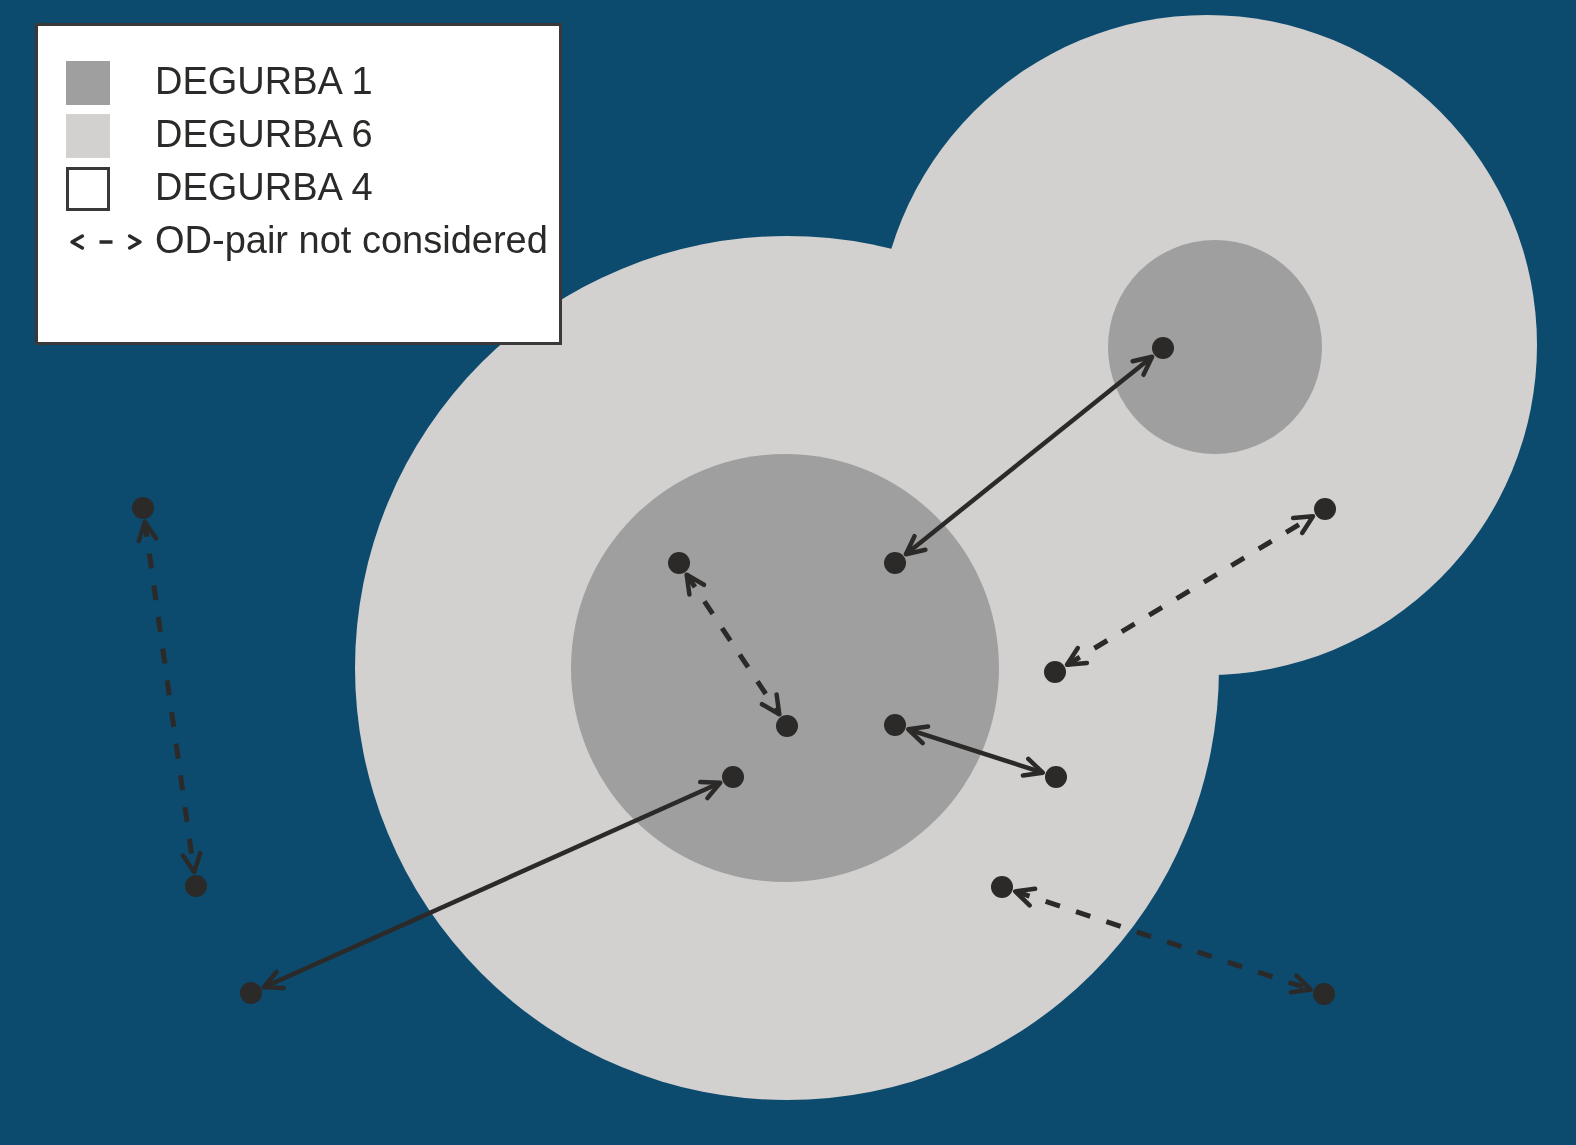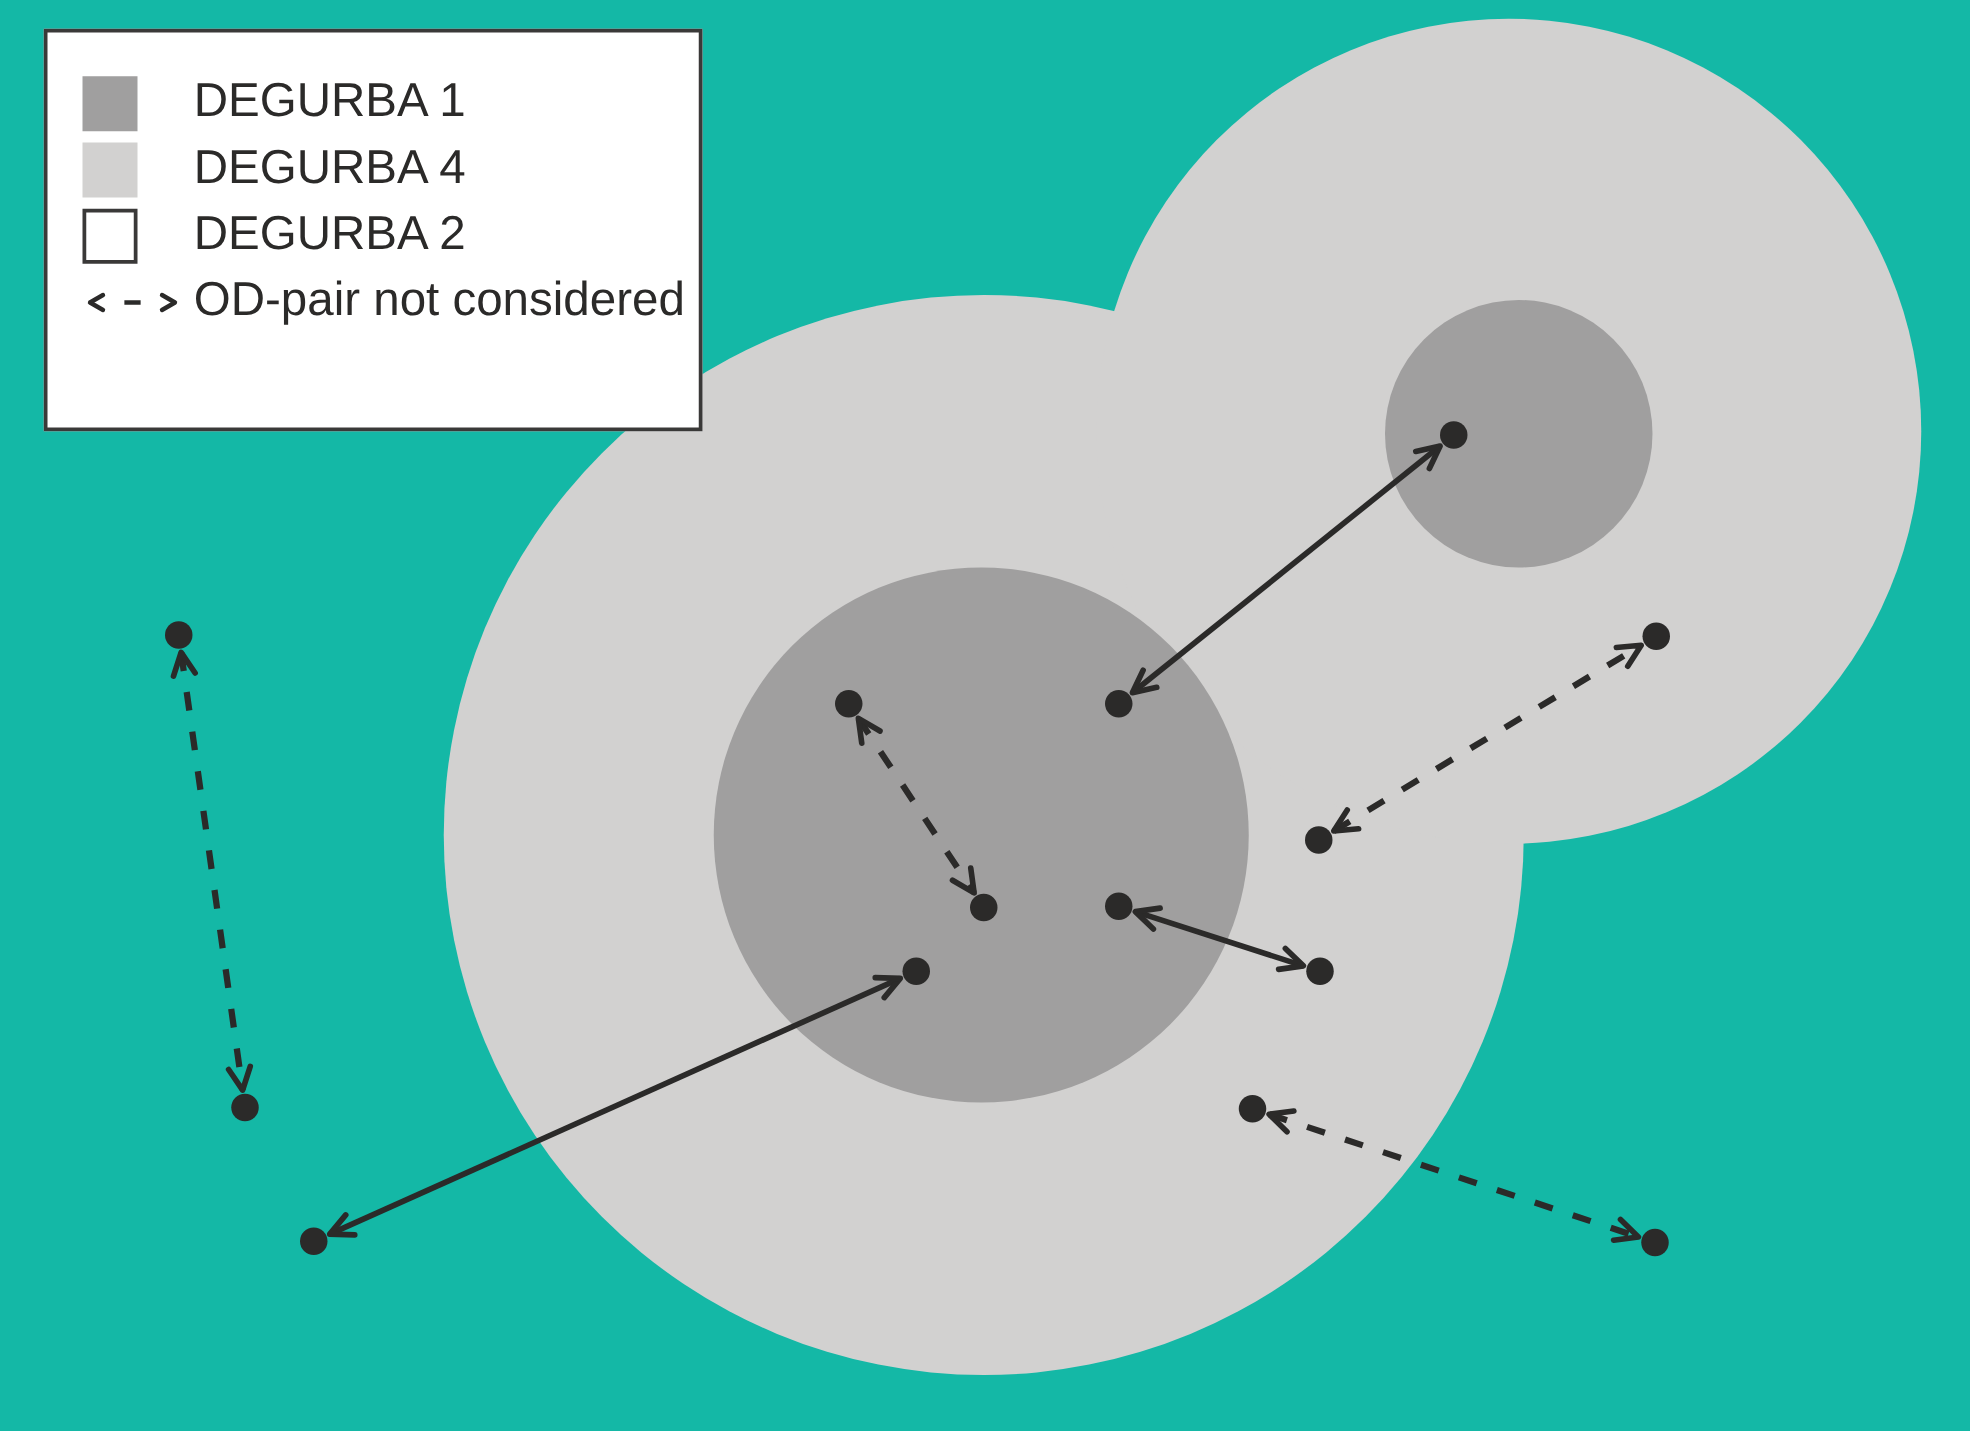--- a/index.html
+++ b/index.html
@@ -1,20 +1,20 @@
 <!DOCTYPE html>
 <html><head>
 <meta charset="utf-8">
 <style>
   html, body { margin: 0; padding: 0; background: #ffffff; }
   .stage {
     position: relative;
     width: 1576px;
     height: 1145px;
-    background: #14b8a6;
+    background: #0c4a6e;
     overflow: hidden;
     font-family: "Liberation Sans", sans-serif;
   }
   .diagram-svg {
     position: absolute;
     left: 0; top: 0;
     width: 1576px; height: 1145px;
     display: block;
   }
   .legend {
@@ -127,28 +127,28 @@
       <div class="legend-key">
         <div class="swatch" style="background: rgb(160, 159, 159);"></div>
       </div>
       <div class="legend-label">DEGURBA 1</div>
     </div>
 
     <div class="legend-row">
       <div class="legend-key">
         <div class="swatch" style="background: rgb(210, 209, 208);"></div>
       </div>
-      <div class="legend-label">DEGURBA 4</div>
+      <div class="legend-label">DEGURBA 6</div>
     </div>
 
     <div class="legend-row">
       <div class="legend-key">
         <div class="swatch outlined"></div>
       </div>
-      <div class="legend-label">DEGURBA 2</div>
+      <div class="legend-label">DEGURBA 4</div>
     </div>
 
 
     <div class="legend-row">
       <div class="legend-key">
         <svg class="glyph" width="80" height="24" viewBox="0 0 80 24" xmlns="http://www.w3.org/2000/svg">
             <line x1="6" y1="12" x2="74" y2="12" stroke="#2b2a29" stroke-width="3.5" stroke-linecap="butt" stroke-dasharray="0 27.5 13 27.5"></line>
             <path d="M 16.4 18.0 L 6.0 12.0 L 16.4 6.0" fill="none" stroke="#2b2a29" stroke-width="3.5" stroke-linecap="round" stroke-linejoin="round"></path>
             <path d="M 63.6 6.0 L 74.0 12.0 L 63.6 18.0" fill="none" stroke="#2b2a29" stroke-width="3.5" stroke-linecap="round" stroke-linejoin="round"></path>
           </svg>

